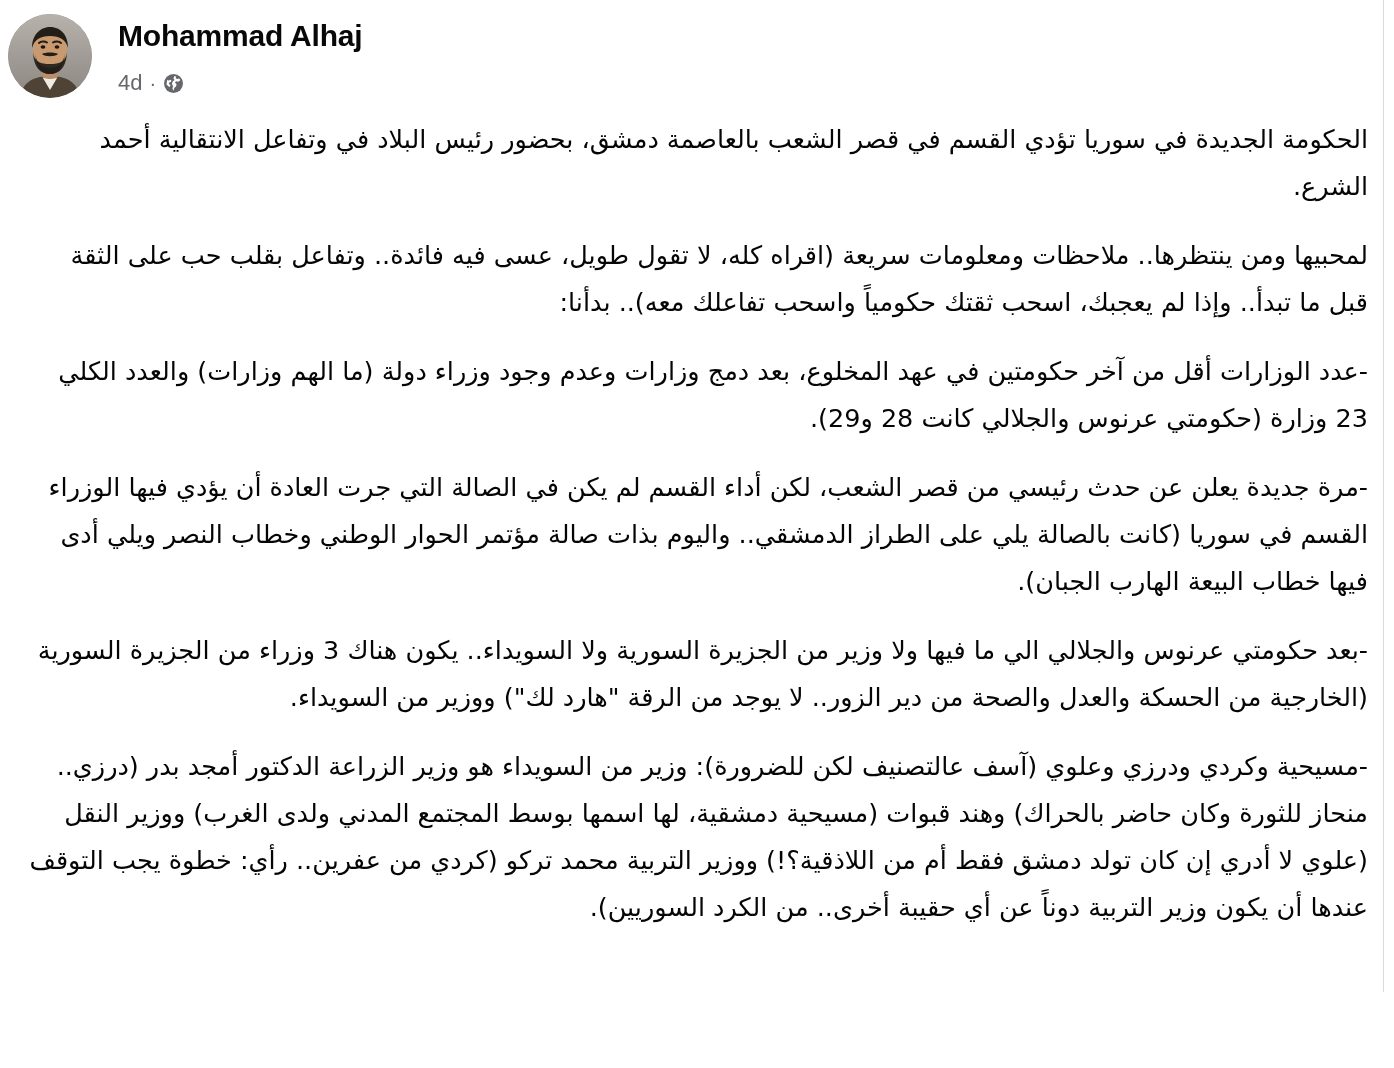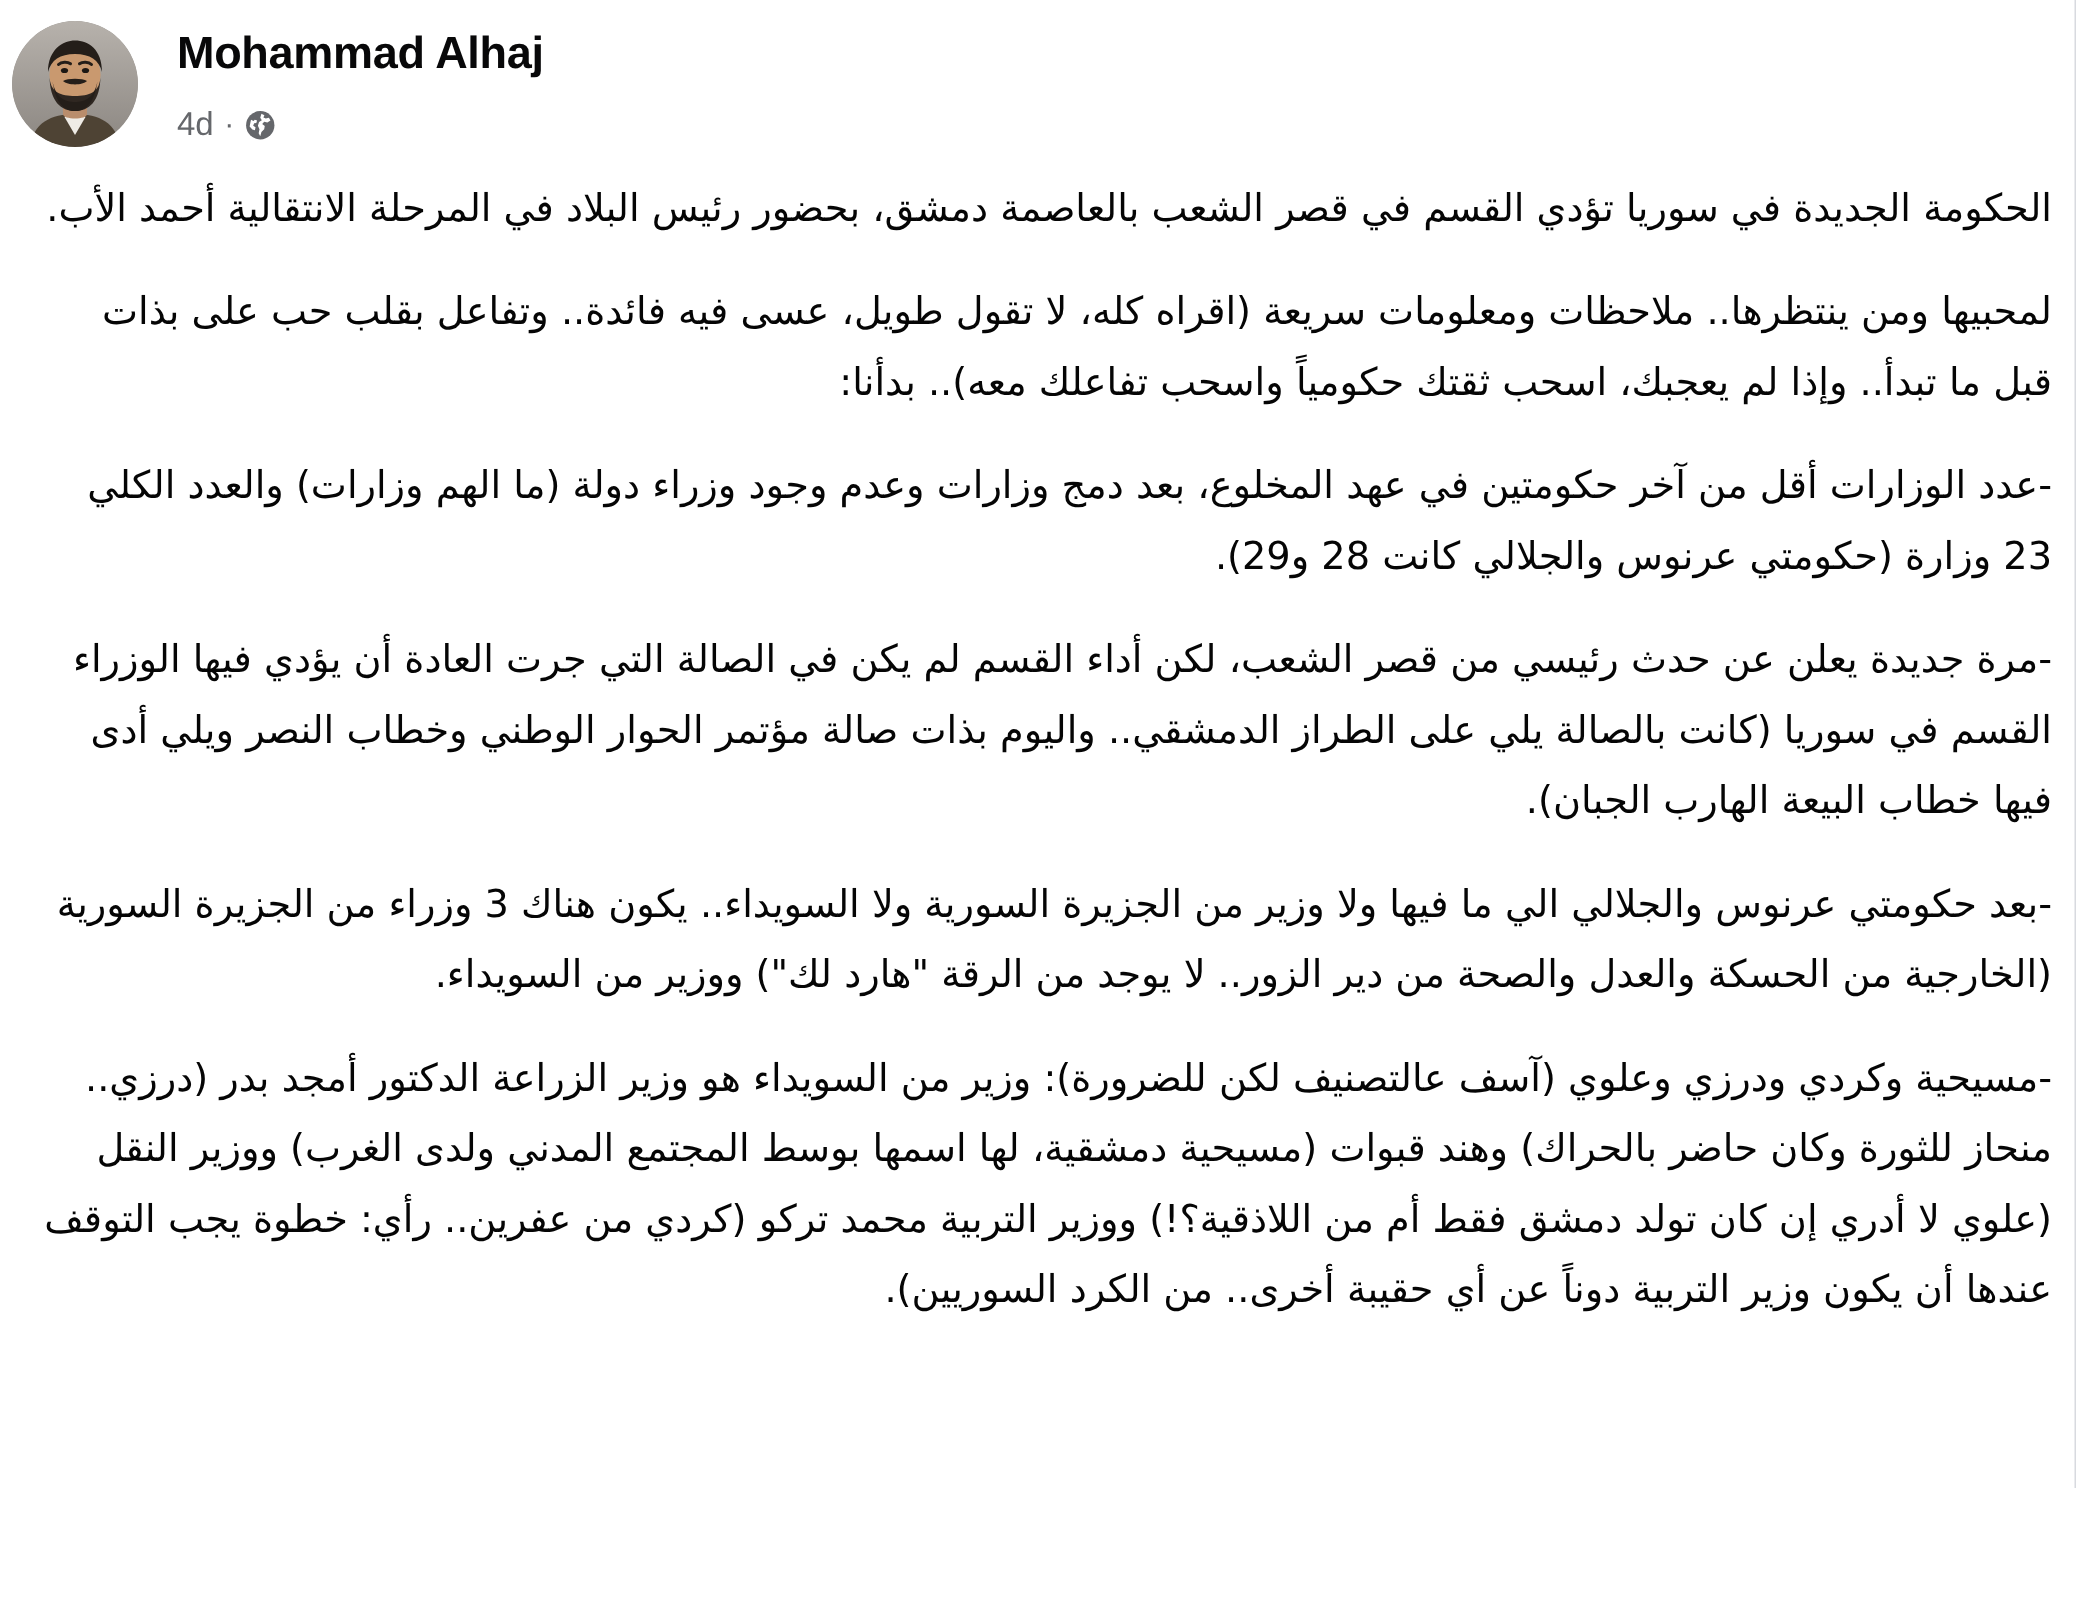--- a/index.html
+++ b/index.html
@@ -168,21 +168,21 @@
             <path d="M3.3 5.2 L4.6 5.9 L5.2 5.2 L6.4 5.6 L6.0 6.8 L4.9 7.0 L4.4 8.3 L5.6 9.0 L5.3 10.6 L4.0 10.1 L2.6 8.6 Z" fill="#ffffff"></path>
             <path d="M8.6 2.2 L10.1 2.9 L9.6 4.0 L10.8 4.6 L12.4 4.2 L13.2 5.6 L11.6 6.6 L10.0 6.2 L9.0 7.4 L10.3 8.4 L10.0 10.0 L8.6 11.4 L8.0 13.6 L7.2 12.0 L7.6 10.0 L6.8 8.2 L7.4 6.4 L8.8 5.4 L8.0 4.2 Z" fill="#ffffff"></path>
           </svg>
         </span>
       </div>
     </div>
 
   </div>
 
   <div class="post-body">
-    <p class="para">الحكومة الجديدة في سوريا تؤدي القسم في قصر الشعب بالعاصمة دمشق، بحضور رئيس البلاد في المرحلة الانتقالية أحمد الأب.</p>
-    <p class="para">لمحبيها ومن ينتظرها.. ملاحظات ومعلومات سريعة (اقراه كله، لا تقول طويل، عسى فيه فائدة.. وتفاعل بقلب حب على بذات قبل ما تبدأ.. وإذا لم يعجبك، اسحب ثقتك حكومياً واسحب تفاعلك معه).. بدأنا:</p>
+    <p class="para">الحكومة الجديدة في سوريا تؤدي القسم في قصر الشعب بالعاصمة دمشق، بحضور رئيس البلاد في وتفاعل الانتقالية أحمد الشرع.</p>
+    <p class="para">لمحبيها ومن ينتظرها.. ملاحظات ومعلومات سريعة (اقراه كله، لا تقول طويل، عسى فيه فائدة.. وتفاعل بقلب حب على الثقة قبل ما تبدأ.. وإذا لم يعجبك، اسحب ثقتك حكومياً واسحب تفاعلك معه).. بدأنا:</p>
     <p class="para">-عدد الوزارات أقل من آخر حكومتين في عهد المخلوع، بعد دمج وزارات وعدم وجود وزراء دولة (ما الهم وزارات) والعدد الكلي 23 وزارة (حكومتي عرنوس والجلالي كانت 28 و29).</p>
     <p class="para">-مرة جديدة يعلن عن حدث رئيسي من قصر الشعب، لكن أداء القسم لم يكن في الصالة التي جرت العادة أن يؤدي فيها الوزراء القسم في سوريا (كانت بالصالة يلي على الطراز الدمشقي.. واليوم بذات صالة مؤتمر الحوار الوطني وخطاب النصر ويلي أدى فيها خطاب البيعة الهارب الجبان).</p>
     <p class="para">-بعد حكومتي عرنوس والجلالي الي ما فيها ولا وزير من الجزيرة السورية ولا السويداء.. يكون هناك 3 وزراء من الجزيرة السورية (الخارجية من الحسكة والعدل والصحة من دير الزور.. لا يوجد من الرقة "هارد لك") ووزير من السويداء.</p>
     <p class="para">-مسيحية وكردي ودرزي وعلوي (آسف عالتصنيف لكن للضرورة): وزير من السويداء هو وزير الزراعة الدكتور أمجد بدر (درزي.. منحاز للثورة وكان حاضر بالحراك) وهند قبوات (مسيحية دمشقية، لها اسمها بوسط المجتمع المدني ولدى الغرب) ووزير النقل (علوي لا أدري إن كان تولد دمشق فقط أم من اللاذقية؟!) ووزير التربية محمد تركو (كردي من عفرين.. رأي: خطوة يجب التوقف عندها أن يكون وزير التربية دوناً عن أي حقيبة أخرى.. من الكرد السوريين).</p>
   </div>
 
 </div>
 
 </body></html>

